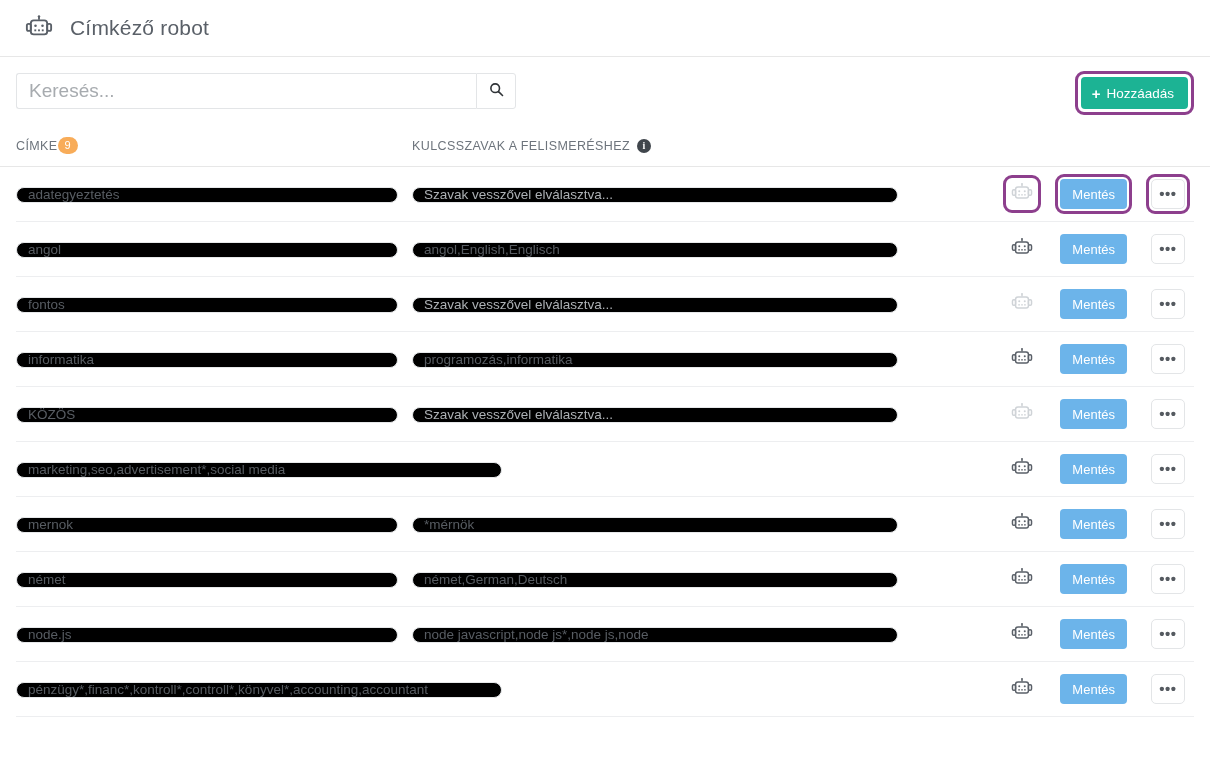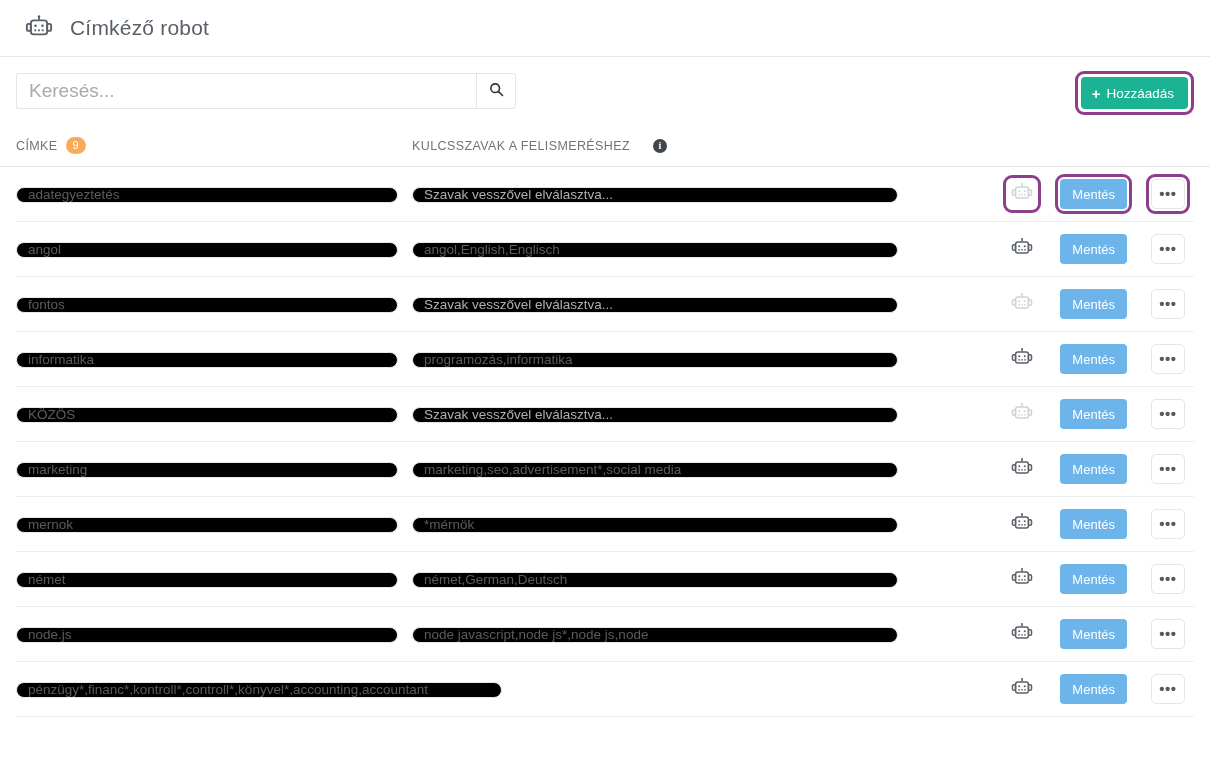--- a/index.html
+++ b/index.html
@@ -102,22 +102,22 @@
   .col-headers {
     display: flex;
     align-items: center;
     height: 42px;
     padding: 0 16px;
     border-bottom: 1px solid #e7e7e7;
     color: #6d747c;
     font-size: 12.5px;
     letter-spacing: .4px;
   }
-  .col-label { width: 396px; display: flex; align-items: center; gap: 8px; }
-  .col-keywords { display: flex; align-items: center; gap: 23px; justify-content: space-between; }
+  .col-label { width: 396px; display: flex; align-items: center; gap: 0; }
+  .col-keywords { display: flex; align-items: center; gap: 7px; justify-content: space-between; }
   .badge-count {
     background: #f3a councils;
   }
   .badge-count {
     background: #f8ac59;
     color: #fff;
     border-radius: 9px;
     font-size: 11px;
     padding: 2px 7px 2px 7px;
     line-height: 13px;
@@ -421,21 +421,20 @@
           <button class="save-btn">Mentés</button>
         </span>
         <span class="nohl">
           <button class="more-btn">
             <span class="dots">•••</span>
           </button>
         </span>
       </div>
     </div>
     <div class="row">
-      <div class="cell-label"><input class="text-input" type="text" value="marketing" style=""></div>
       <div class="cell-keywords"><input class="text-input" type="text" placeholder="Szavak vesszővel elválasztva..." value="marketing,seo,advertisement*,social media" style=""></div>
       <div class="cell-actions">
         <span class="nohl">
           <button class="robot-btn">
             <span><svg width="22" height="22" viewBox="0 0 24 24" fill="none" stroke="#5a6068" stroke-width="1.6">
                 <line x1="12" y1="2" x2="12" y2="5"></line>
                 <circle cx="12" cy="2" r="1" fill="#5a6068" stroke="none"></circle>
                 <rect x="5" y="5.5" width="14" height="12" rx="2.5"></rect>
                 <rect x="1.6" y="8.5" width="3.4" height="6" rx="1.4"></rect>
                 <rect x="19" y="8.5" width="3.4" height="6" rx="1.4"></rect>

